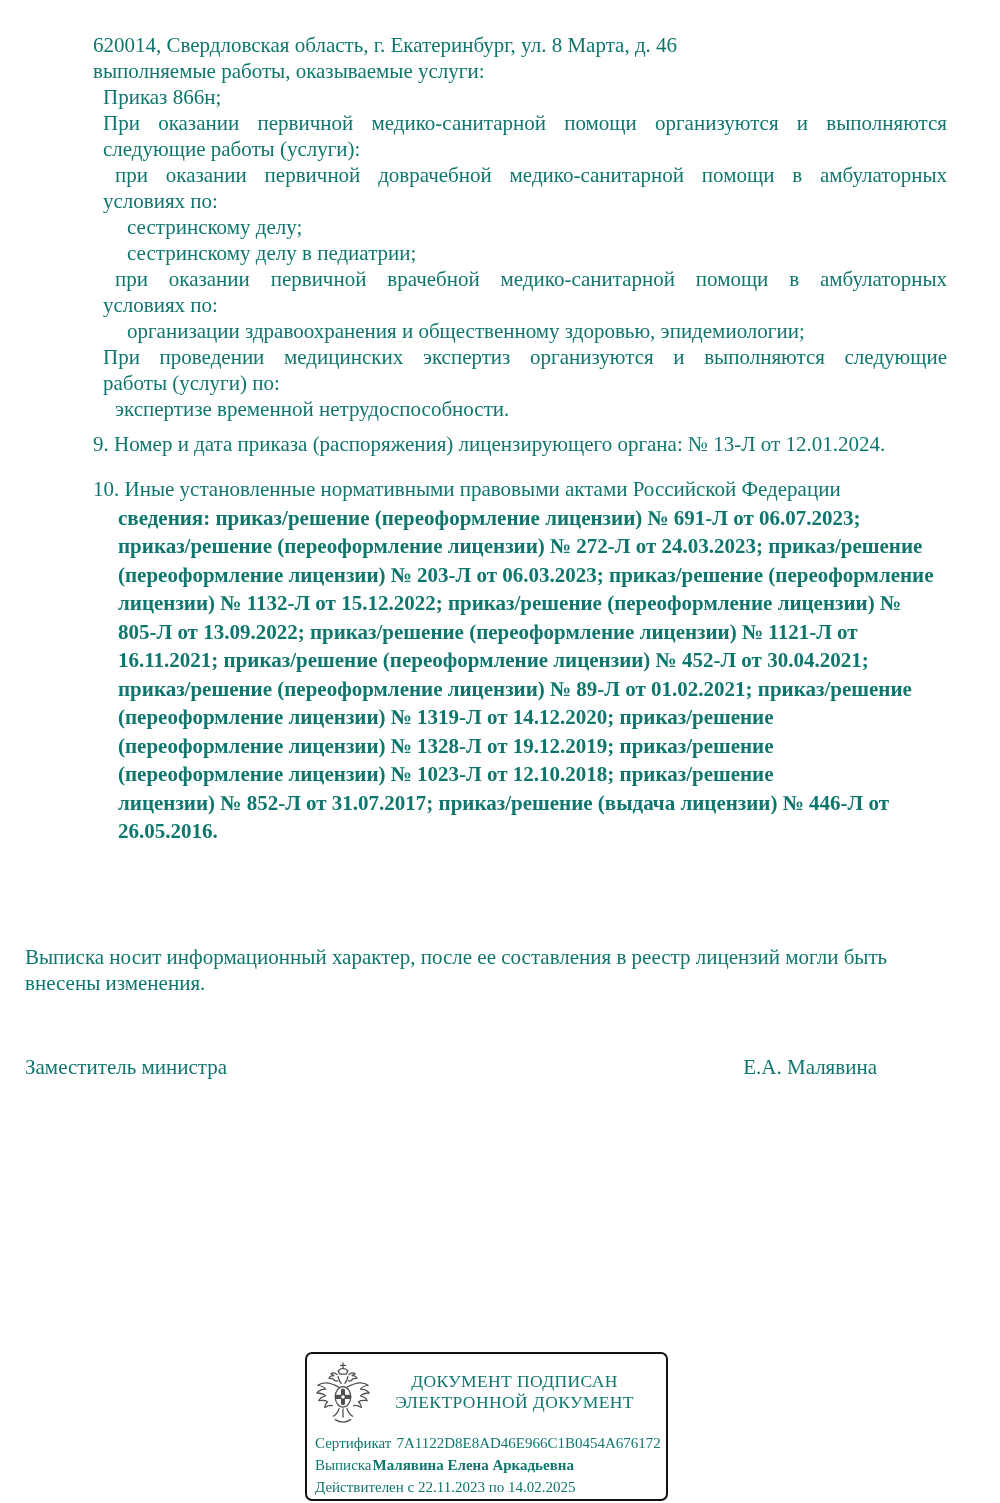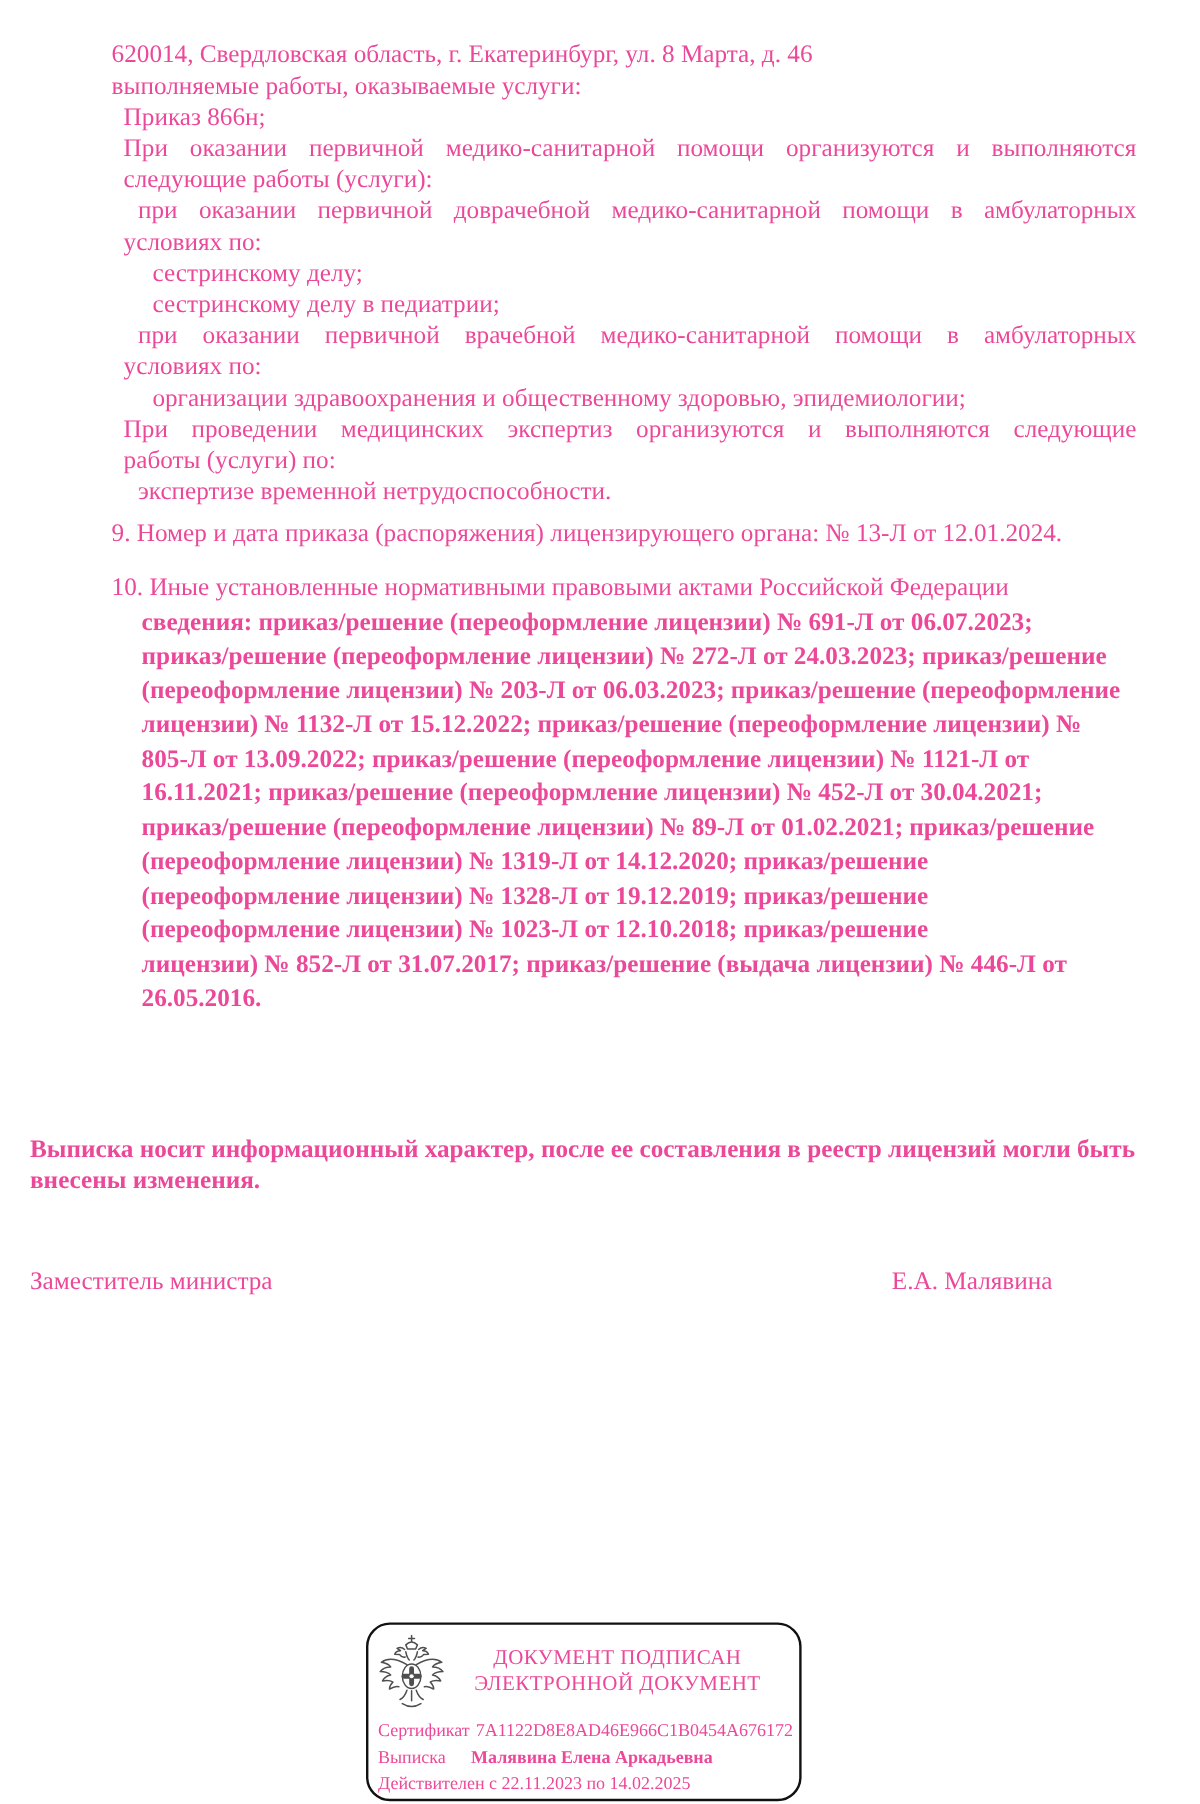--- a/index.html
+++ b/index.html
@@ -1,19 +1,19 @@
 <!DOCTYPE html>
 <html><head>
 <meta charset="utf-8">
 <style>
   html,body{margin:0;padding:0;background:#fff;}
   .doc{
     position:relative;
     width:1000px;height:1503px;
-    background:#fff;color:#ec4899;
+    background:#fff;color:#0f766e;
     font-family:"Liberation Serif", serif;
     font-size:21px;
     overflow:hidden;
   }
   .main{
     position:absolute;left:93px;top:32px;width:854px;
     line-height:26px;
   }
   .line{white-space:nowrap;}
   .i1{padding-left:10px;}
@@ -23,46 +23,45 @@
     white-space:normal;
     text-align:justify;
     text-align-last:justify;
   }
   .item9{margin-top:9px;white-space:nowrap;}
   .item10{margin-top:18px;line-height:28.5px;}
   .item10 .cont{padding-left:25px;font-weight:bold;}
   .note{
     position:absolute;left:25px;top:944px;width:930px;
     line-height:26px;
-    font-weight:bold;
   }
   .sigrow{
     position:absolute;left:25px;top:1054px;width:852px;
     display:flex;justify-content:space-between;
     line-height:26px;
   }
   .stamp{
     position:absolute;left:305px;top:1352px;
     width:363px;height:149px;
     box-sizing:border-box;
     border:2.5px solid #111;
-    border-radius:20px;
+    border-radius:7px;
     padding:6px 8px 4px 8px;
     background:#fff;
   }
   .stamp-header{display:flex;align-items:flex-start;height:66px;}
   .stamp-emblem{width:56px;height:62px;flex:0 0 auto;margin-top:2px;}
   .stamp-title{
     flex:1;text-align:center;
     font-size:17.5px;line-height:21px;
     padding-top:11px;letter-spacing:0.4px;
   }
   .stamp-lines{margin-top:6px;font-size:15px;line-height:22px;white-space:nowrap;}
   .stamp-lines .val{margin-left:5px;}
-  .stamp-lines b{margin-left:21px;}
+  .stamp-lines b{margin-left:1px;}
 </style>
 </head>
 <body>
 
 <div class="doc">
 
   <div class="main">
     <div class="line">620014, Свердловская область, г. Екатеринбург, ул. 8 Марта, д. 46</div>
     <div class="line">выполняемые работы, оказываемые услуги:</div>
 

